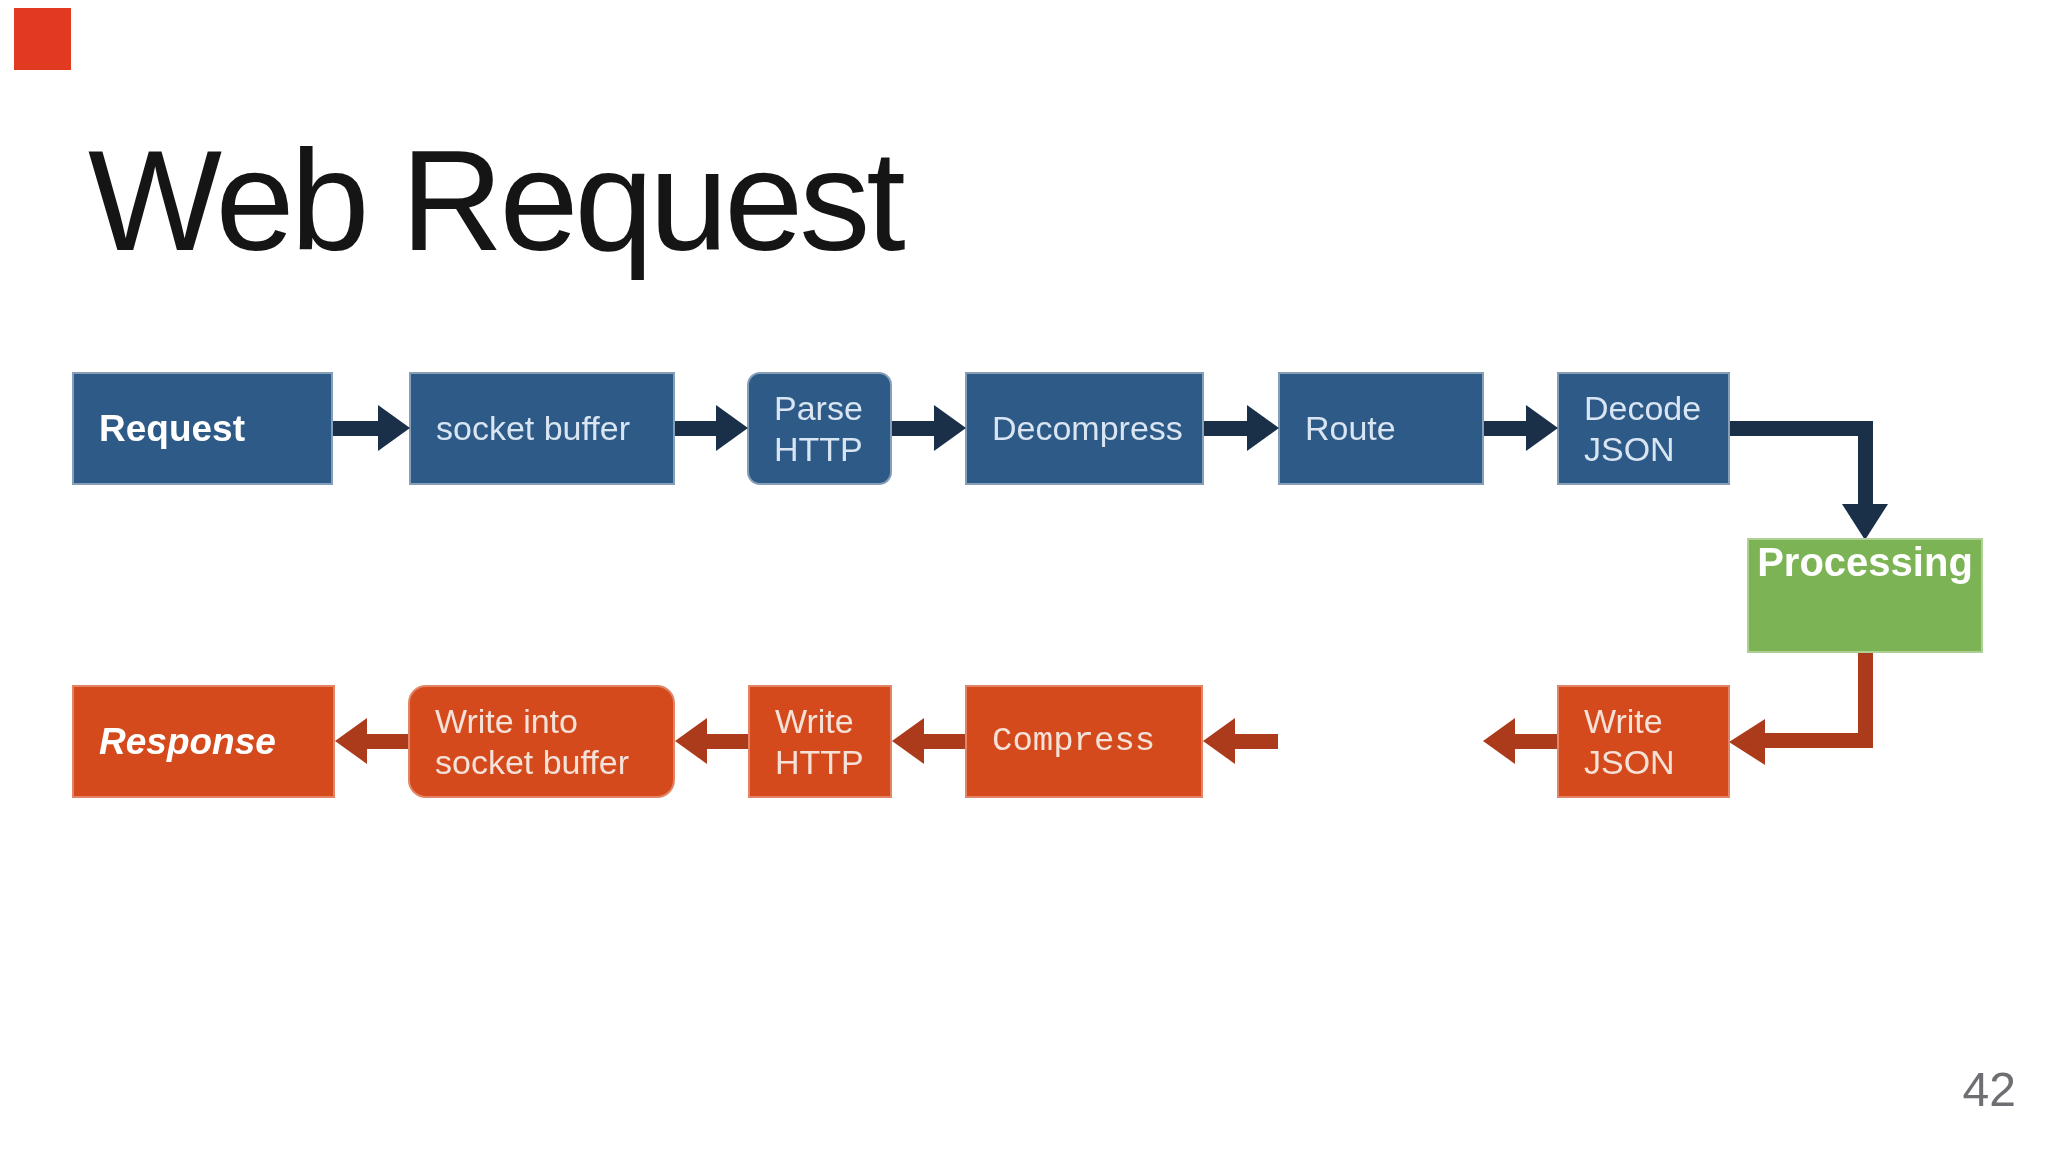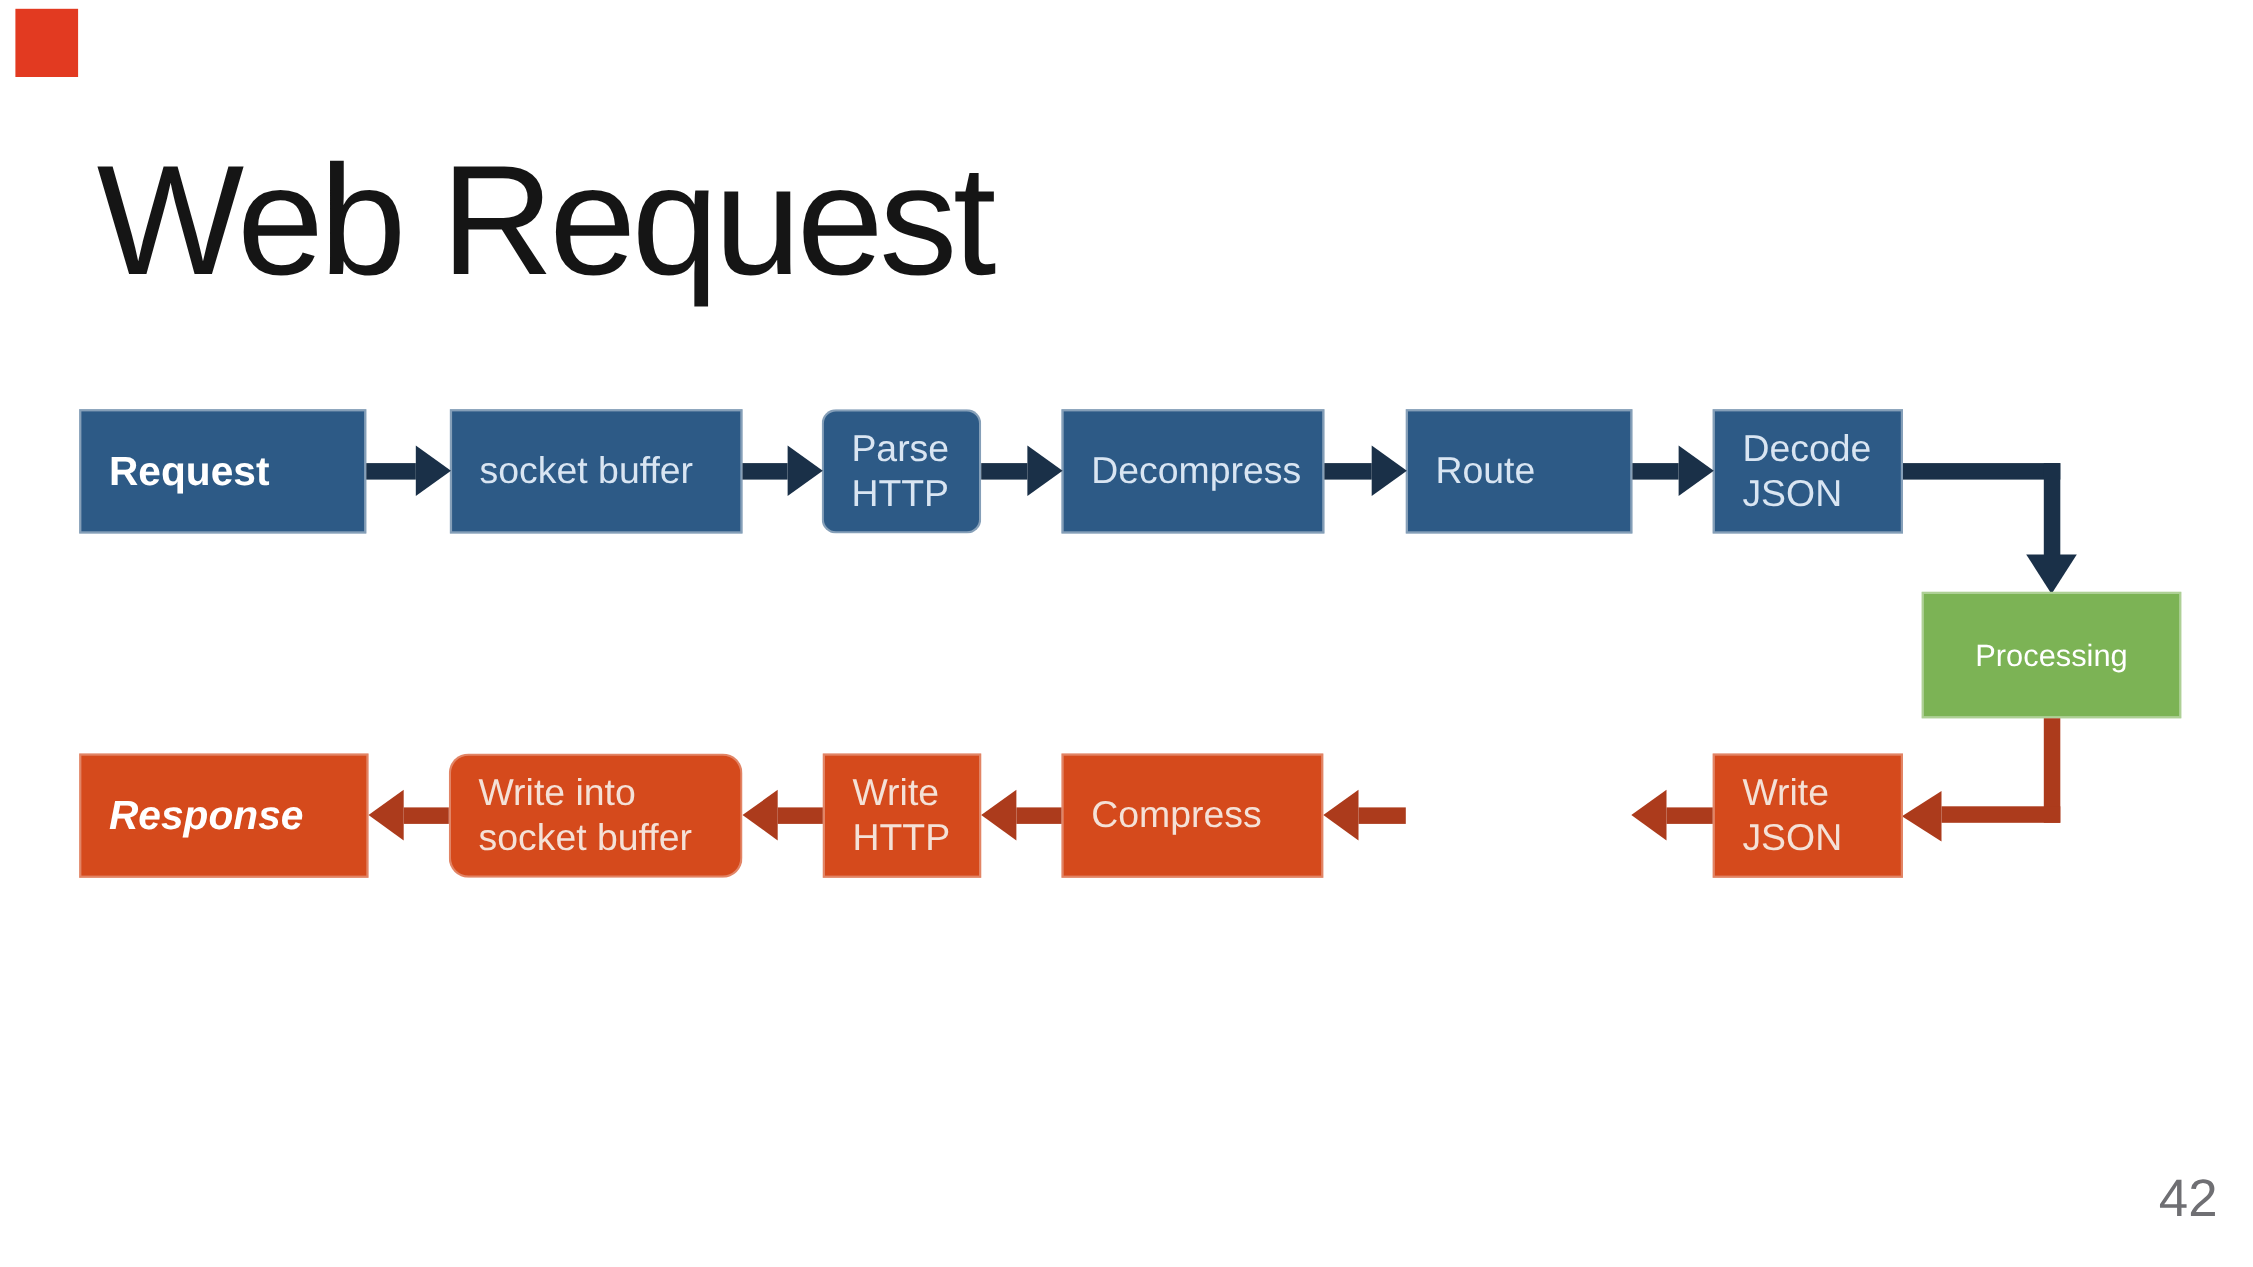--- a/index.html
+++ b/index.html
@@ -17,22 +17,22 @@
     display:flex; flex-direction:column; justify-content:center;
     padding-left:25px; font-size:34px; line-height:41px; white-space:nowrap;
   }
   .row2 { top:685px; }
   .blue   { background:var(--blue-box);   border:2px solid rgba(255,255,255,0.42); color:var(--blue-box-text); }
   .orange { background:var(--orange-box); border:2px solid rgba(255,255,255,0.32); color:var(--orange-box-text); }
   .bold-node { font-weight:bold; font-size:37px; color:var(--white-text); }
   #node-processing {
     position:absolute; box-sizing:border-box; left:1747px; top:538px; width:236px; height:115px;
     background:var(--green-box); border:2px solid rgba(255,255,255,0.38);
-    display:flex; align-items:center; justify-content:center;
-    color:var(--white-text); font-size:28px;
+    display:flex; justify-content:center;
+    color:var(--white-text); font-size:40px;font-weight:bold;
   }
   .shaft { position:absolute; height:15px; }
   .vshaft { position:absolute; width:15px; }
   .navy-fill { background:var(--navy-arrow); }
   .red-fill  { background:var(--red-arrow); }
   .head-right {
     position:absolute; width:0; height:0; top:405px;
     border-top:23px solid transparent; border-bottom:23px solid transparent;
     border-left:32px solid var(--navy-arrow);
   }
@@ -126,21 +126,21 @@
     <span>Response</span>
   </div>
   <div class="box orange row2" style="left:408px;width:267px;border-radius:18px;">
     <span>Write into</span>
     <span>socket buffer</span>
   </div>
   <div class="box orange row2" style="left:748px;width:144px;">
     <span>Write</span>
     <span>HTTP</span>
   </div>
-  <div class="box orange row2" style="left:965px;width:238px;">
+  <div class="box orange row2" style="left:965px;width:238px;font-family:Liberation Mono, monospace;">
     <span>Compress</span>
   </div>
   <div class="box orange row2" style="left:1557px;width:173px;">
     <span>Write</span>
     <span>JSON</span>
   </div>
 
   <div>
     <div class="head-left" style="left:335px;"></div>
     <div class="shaft red-fill" style="left:367px;top:734px;width:41px;"></div>

